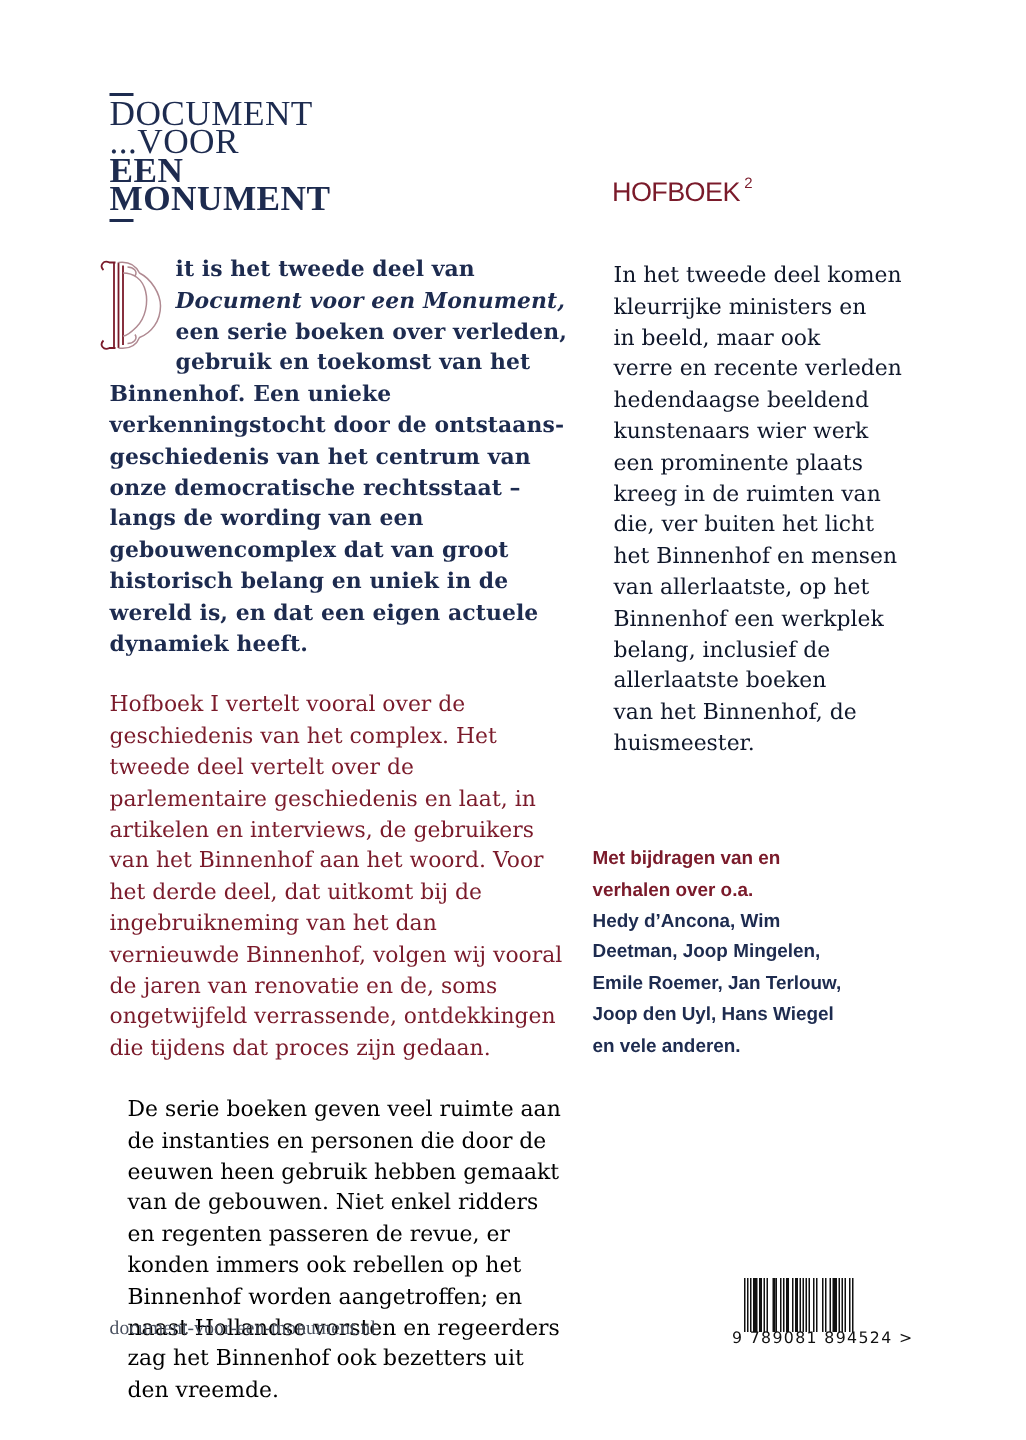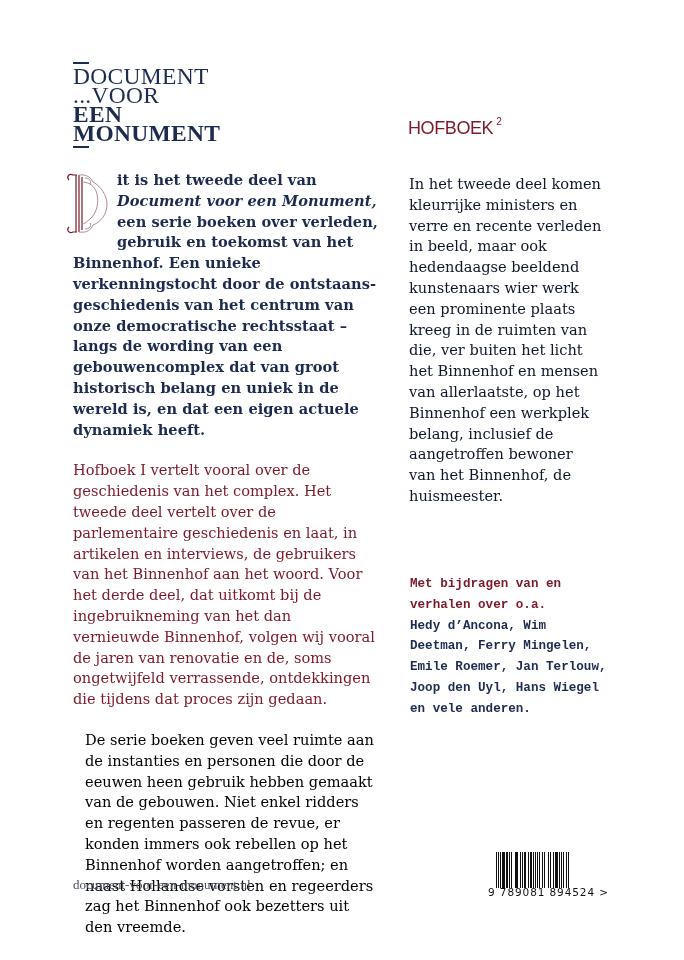--- a/index.html
+++ b/index.html
@@ -27,21 +27,21 @@
     .para.intro em { font-style: italic; }
     .dropcap {
       float: left; width: 44px; height: 62px; margin: 2px 8px 0 -8px;
     }
     .para.history { color: #7a1a2a; }
     .para.series { color: #000000; margin-left: 12px; }
 
     
     .right-col { position: absolute; left: 409px; top: 174px; width: 220px; font-size: 14.6px; line-height: 20.8px; color: #0f172a; }
     .right-col .para { margin: 0; }
-    .contrib { position: absolute; left: 410px; top: 562px; width: 220px; font-family: Liberation Mono, monospace; font-weight: bold; font-size: 12.6px; line-height: 20.8px; margin-top: 12px; }
+    .contrib { position: absolute; left: 395px; top: 562px; width: 220px; font-family: Liberation Sans, sans-serif; font-weight: bold; font-size: 12.6px; line-height: 20.8px; }
     .contrib .lead { color: #7a1a2a; }
     .contrib .names { color: #1d2b4f; }
 
     
     .url { position: absolute; left: 73px; top: 877px; color: #4a5160; font-family: Liberation Serif, serif; font-size: 13px; letter-spacing: 0.1px; }
 
     
     .barcode { position: absolute; left: 488px; top: 852px; width: 150px; height: 60px; }
     .barcode-bars { position: absolute; left: 8px; top: 0; height: 36px; width: 100px; display: flex; align-items: stretch; }
     .barcode-bars span { display: block; background: #111; }
@@ -82,45 +82,45 @@
     </svg><span>it is het tweede deel van </span><em>Document voor een Monument,</em><span> een serie boeken over verleden, gebruik en toekomst van het Binnenhof. Een unieke verkenningstocht door de ontstaans-geschiedenis van het centrum van onze democratische rechtsstaat – langs de wording van een gebouwencomplex dat van groot historisch belang en uniek in de wereld is, en dat een eigen actuele dynamiek heeft.</span>
   </p>
   <p class="para history">Hofboek I vertelt vooral over de geschiedenis van het complex. Het tweede deel vertelt over de parlementaire geschiedenis en laat, in artikelen en interviews, de gebruikers van het Binnenhof aan het woord. Voor het derde deel, dat uitkomt bij de ingebruikneming van het dan vernieuwde Binnenhof, volgen wij vooral de jaren van renovatie en de, soms ongetwijfeld verrassende, ontdekkingen die tijdens dat proces zijn gedaan.</p>
   <p class="para series">De serie boeken geven veel ruimte aan de instanties en personen die door de eeuwen heen gebruik hebben gemaakt van de gebouwen. Niet enkel ridders en regenten passeren de revue, er konden immers ook rebellen op het Binnenhof worden aangetroffen; en naast Hollandse vorsten en regeerders zag het Binnenhof ook bezetters uit den vreemde.</p>
 </div>
 
 <div class="right-col">
   <div class="para" id="right-lines">
       <div>In het tweede deel komen</div>
       <div>kleurrijke ministers en</div>
+      <div>in beeld, maar ook</div>
       <div>verre en recente verleden</div>
-      <div>in beeld, maar ook</div>
       <div>hedendaagse beeldend</div>
       <div>kunstenaars wier werk</div>
       <div>een prominente plaats</div>
       <div>kreeg in de ruimten van</div>
       <div>die, ver buiten het licht</div>
       <div>het Binnenhof en mensen</div>
       <div>van allerlaatste, op het</div>
       <div>Binnenhof een werkplek</div>
       <div>belang, inclusief de</div>
-      <div>aangetroffen bewoner</div>
+      <div>allerlaatste boeken</div>
       <div>van het Binnenhof, de</div>
       <div>huismeester.</div>
     </div>
 </div>
 
 <div class="contrib">
   <div class="lead" id="contrib-lead">
       <div>Met bijdragen van en</div>
       <div>verhalen over o.a.</div>
     </div>
   <div class="names" id="contrib-names">
       <div>Hedy d’Ancona, Wim</div>
-      <div>Deetman, Ferry Mingelen,</div>
+      <div>Deetman, Joop Mingelen,</div>
       <div>Emile Roemer, Jan Terlouw,</div>
       <div>Joop den Uyl, Hans Wiegel</div>
       <div>en vele anderen.</div>
     </div>
 </div>
 
 <div class="url">document-voor-een-monument.nl</div>
 
 <div class="barcode">
   <div class="barcode-bars" id="barcode-bars">

